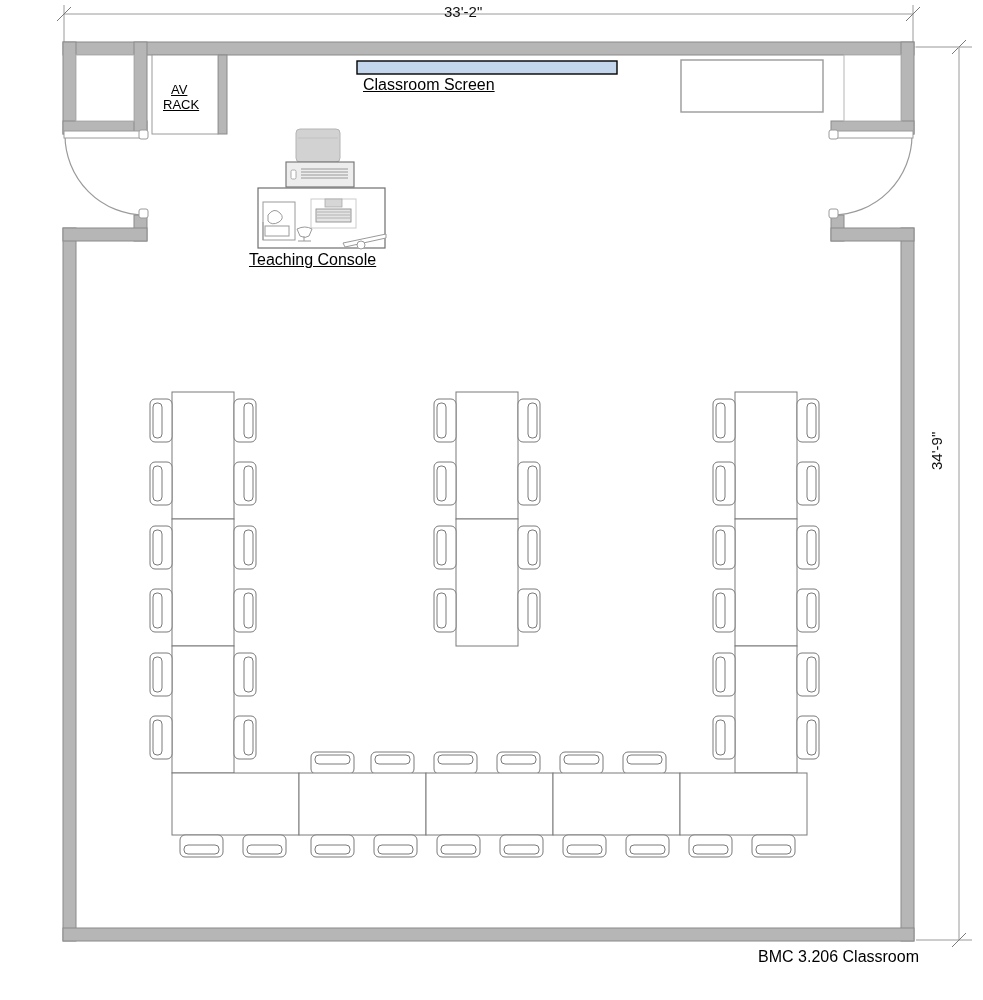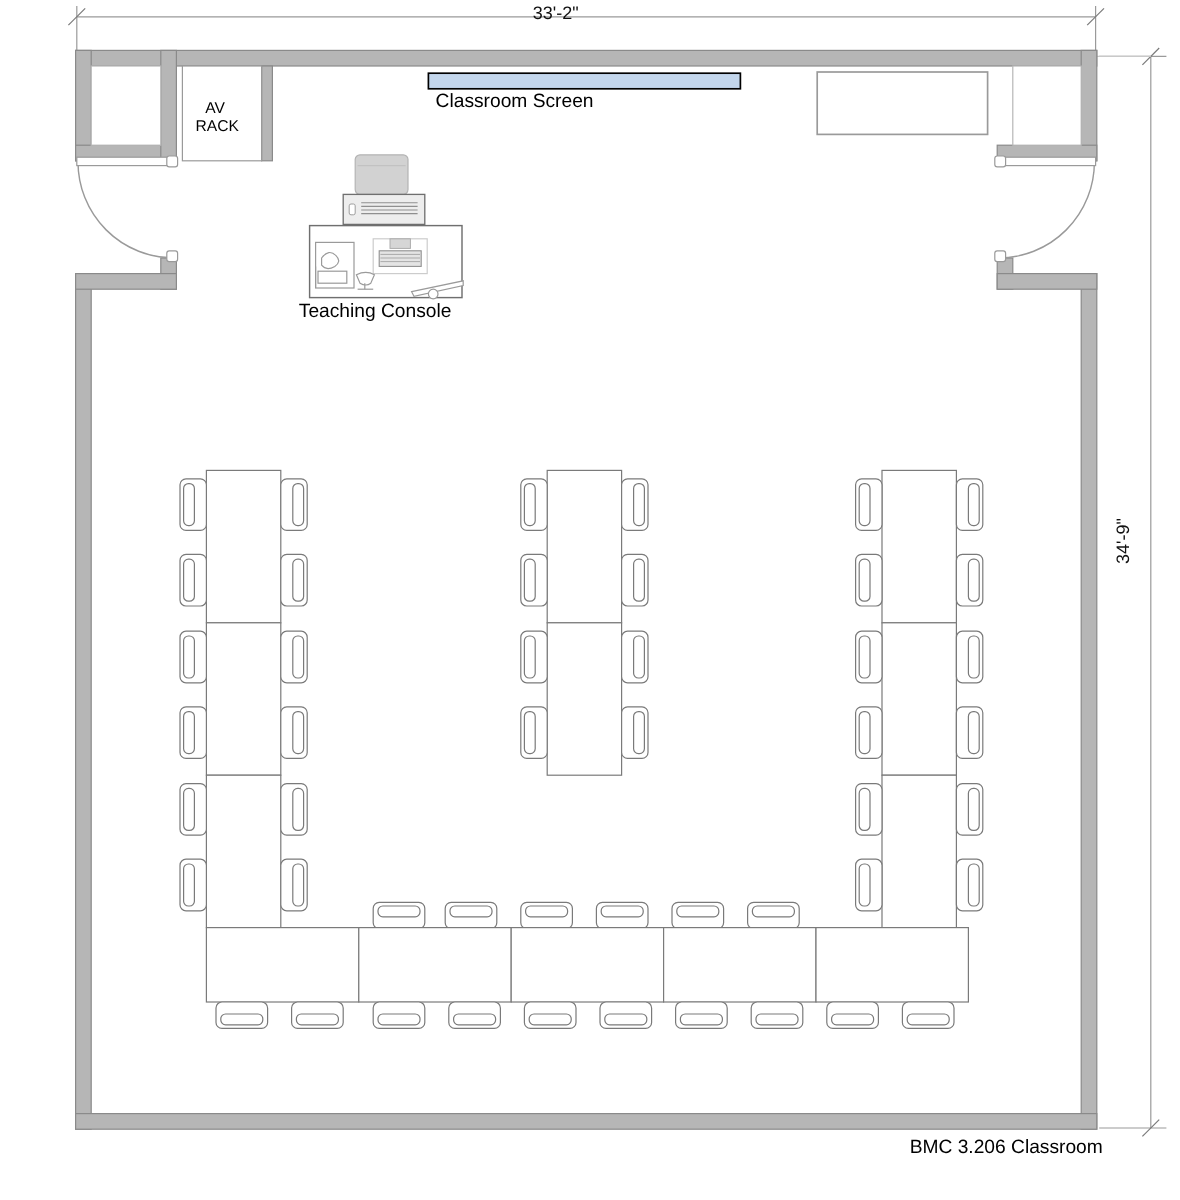--- a/index.html
+++ b/index.html
@@ -38,20 +38,21 @@
     top: 470px;
     transform: rotate(-90deg);
     transform-origin: left top;
   }
   .plan-label {
     position: absolute;
     font-family: "Liberation Sans", sans-serif;
     font-size: 16px;
     color: #000;
     white-space: nowrap;
+    text-decoration: underline;
   }
   #label-projection-screen {
     left: 363px;
     top: 76px;
   }
   #label-teaching-console {
     left: 249px;
     top: 251px;
     text-align: center;
   }

